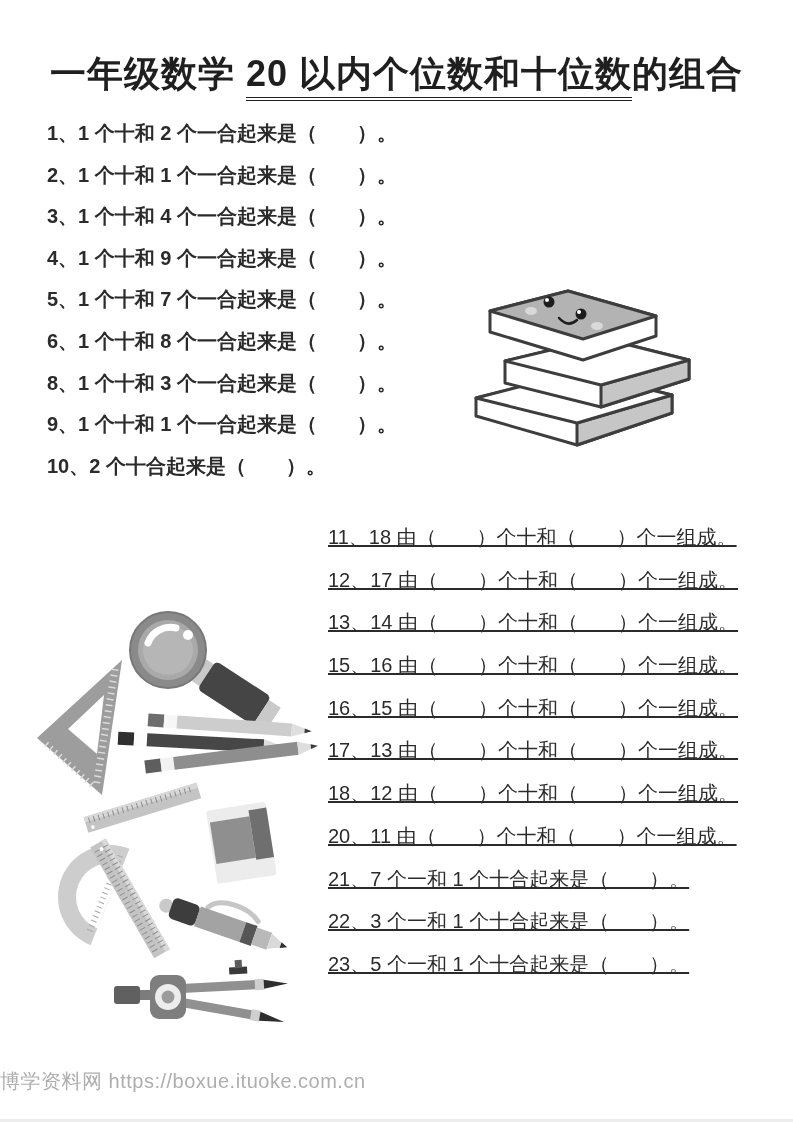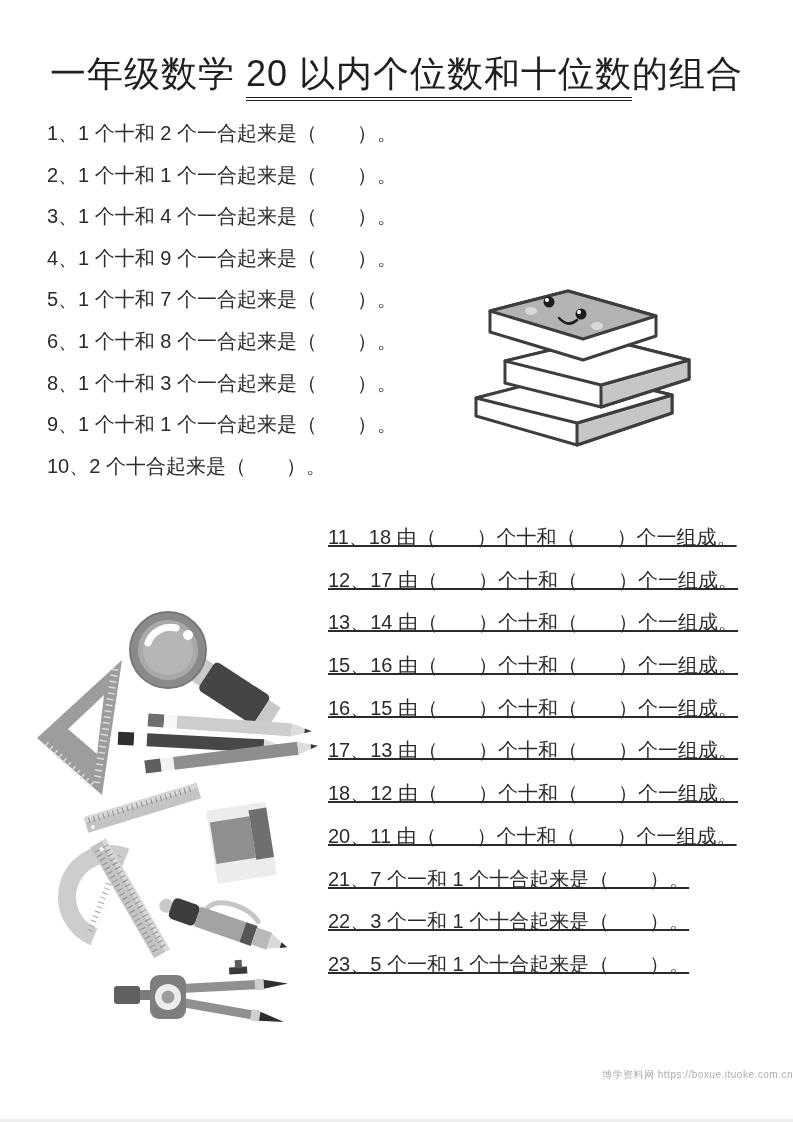--- a/index.html
+++ b/index.html
@@ -1,26 +1,26 @@
 <!DOCTYPE html>
 <html><head>
 <meta charset="utf-8">
 <style>
   html,body{margin:0;padding:0;background:#fff;}
   .page{position:relative;width:793px;height:1122px;background:#ffffff;overflow:hidden;
         font-family:"Liberation Sans","DejaVu Sans",sans-serif;color:#2b2b2b;}
   .title{position:absolute;top:50px;left:0;width:100%;margin:0;text-align:center;
-         font-size:36px;font-weight:normal;color:#1f1f1f;letter-spacing:1px;white-space:nowrap;}
+         font-size:36px;font-weight:bold;color:#1f1f1f;letter-spacing:1px;white-space:nowrap;}
   .title .u{border-bottom:4px double #1f1f1f;padding-bottom:3px;}
   .col-left{position:absolute;left:47px;top:113px;}
-  .col-left .q{height:41.6px;line-height:41.6px;font-size:20px;white-space:nowrap;}
+  .col-left .q{height:41.6px;line-height:41.6px;font-size:20px;white-space:nowrap;font-weight:bold;}
   .col-right{position:absolute;left:328px;top:516px;}
   .col-right .q{height:42.7px;line-height:42.7px;font-size:20px;white-space:nowrap;text-decoration:underline;}
-  .footer{position:absolute;top:1068px;left:0;width:100%;text-align:right;
-          font-size:10px;color:#aeaeae;letter-spacing:.5px;}
+  .footer{position:absolute;top:1068px;left:0;width:100%;text-align:left;
+          font-size:20px;color:#aeaeae;letter-spacing:.5px;}
   .books{position:absolute;left:473px;top:285px;}
   .stationery{position:absolute;left:30px;top:595px;}
   .page-edge{position:absolute;left:0;bottom:0;width:100%;height:3px;background:#ededed;}
 </style>
 </head>
 <body>
 
 <div class="page">
 
   <h1 class="title"><span>一年级数学 </span><span class="u">20 以内个位数和十位数</span><span>的组合</span></h1>

